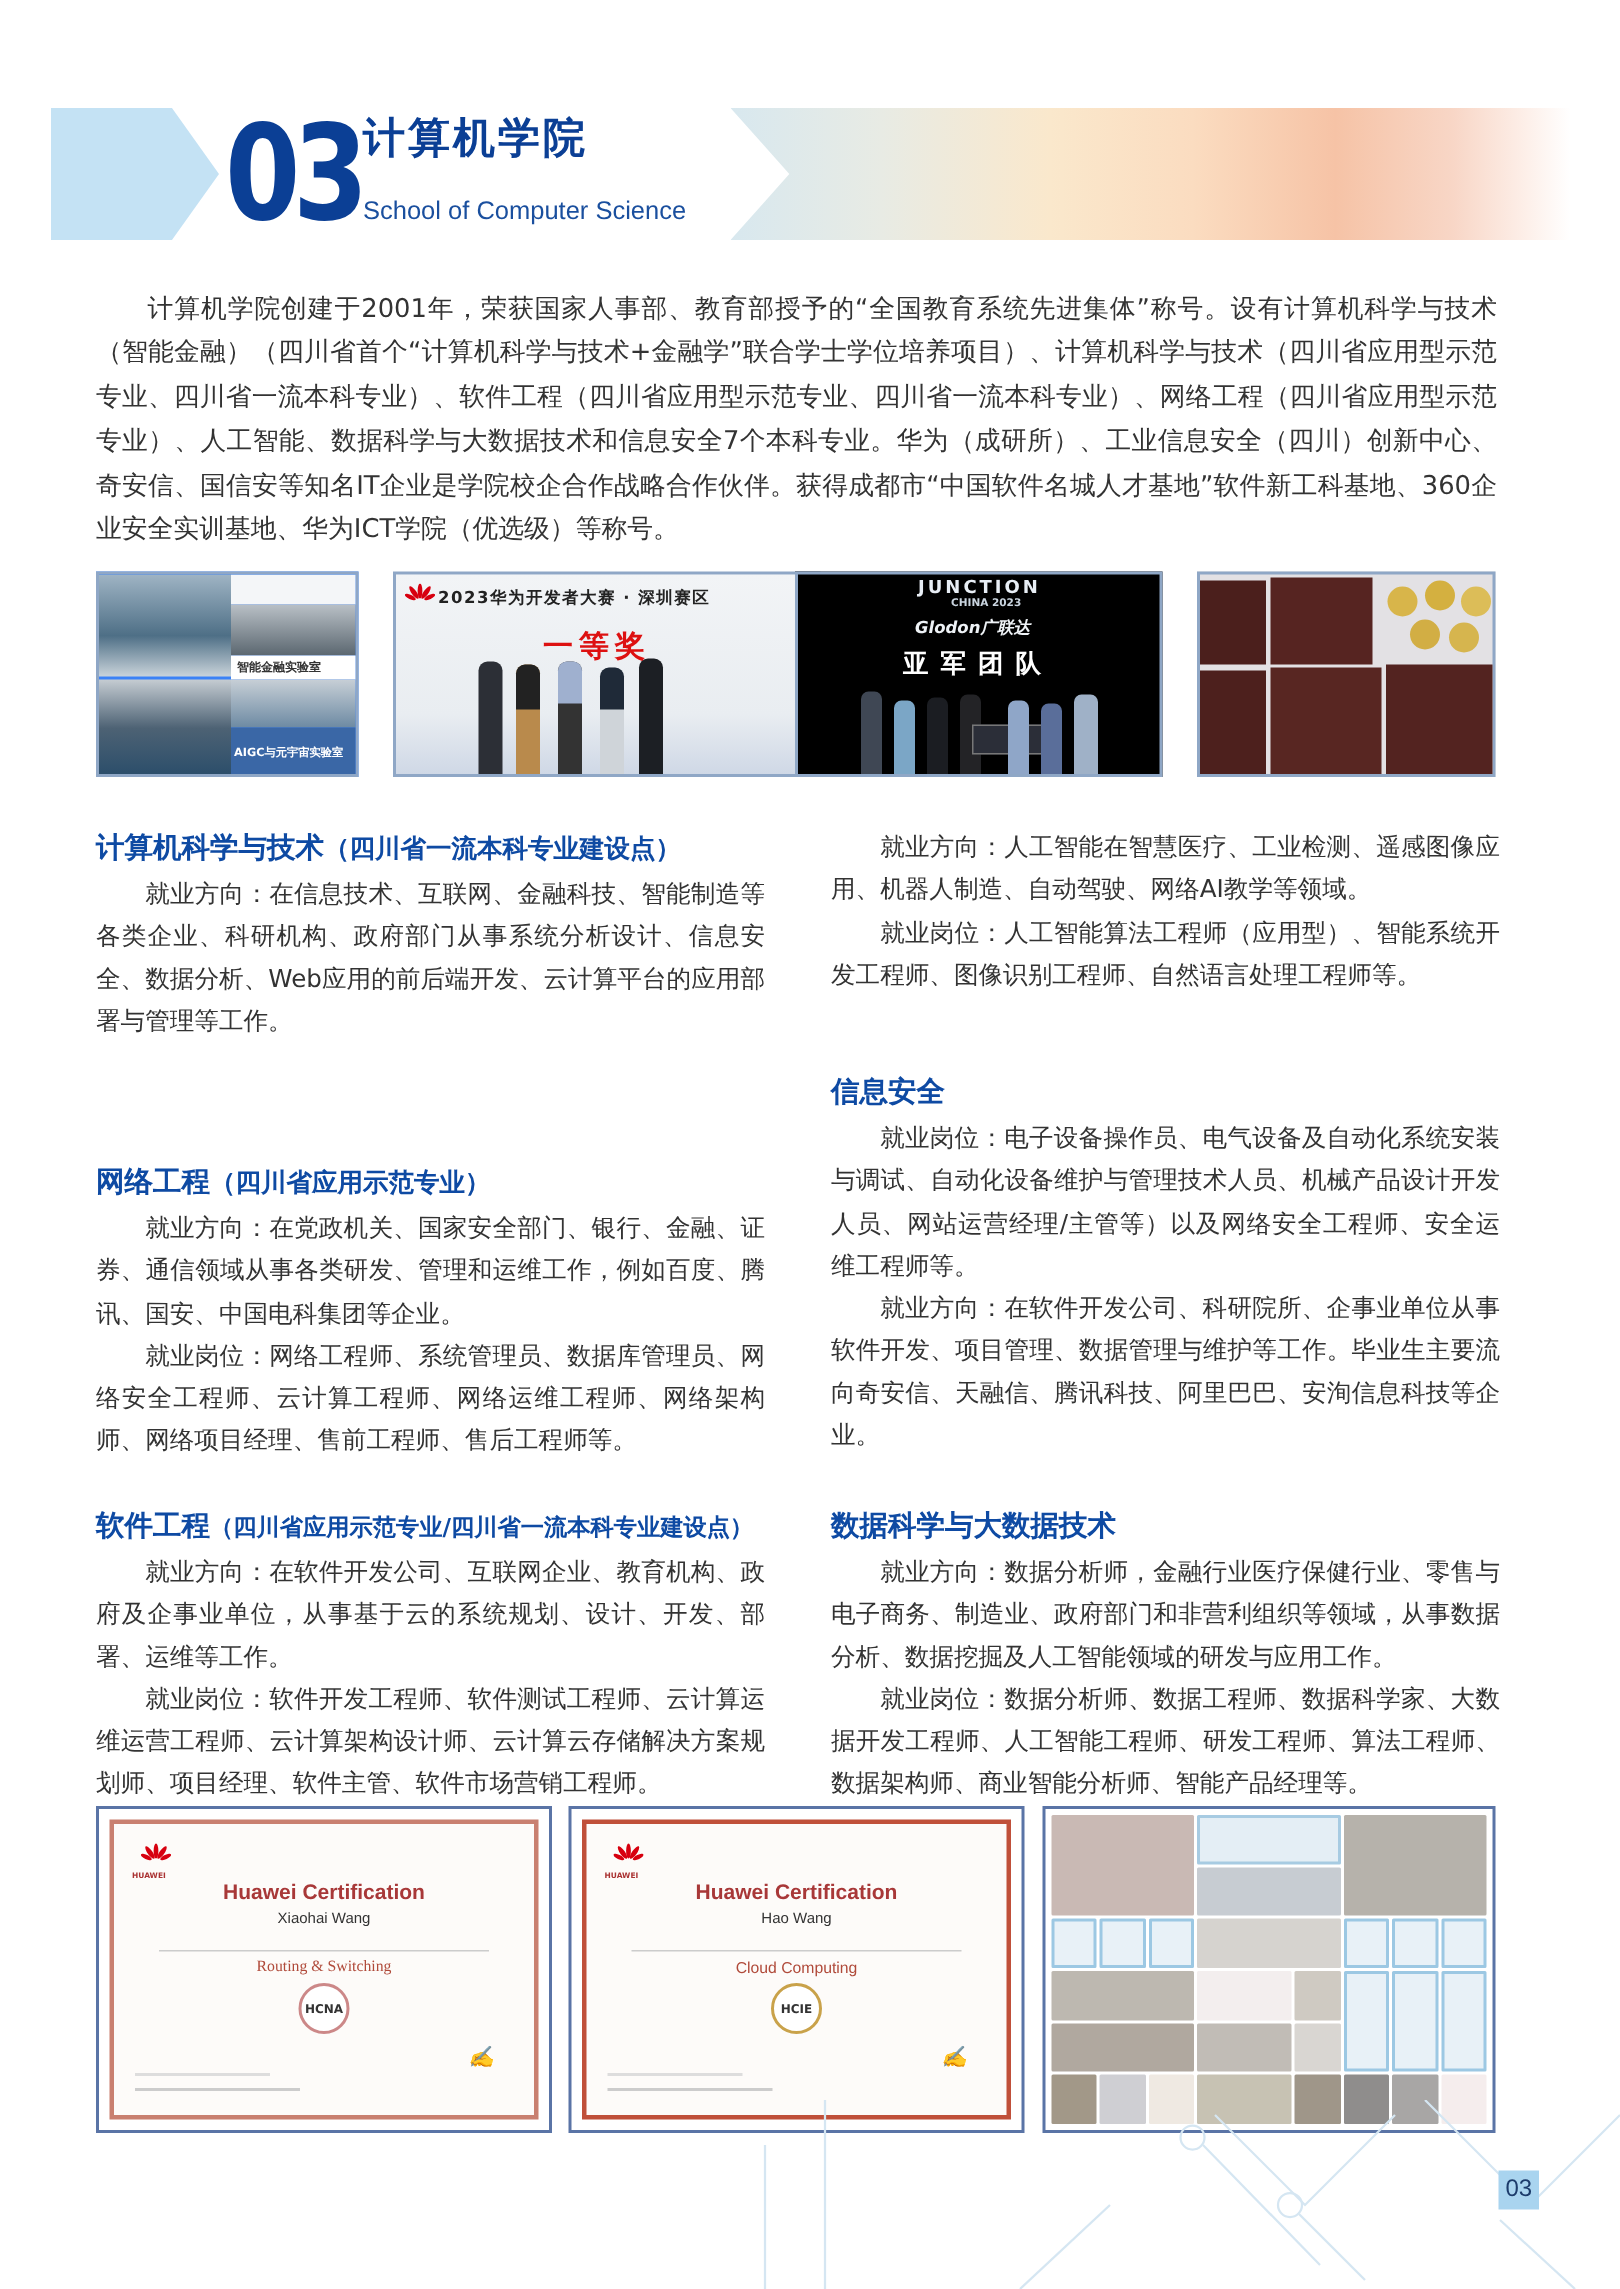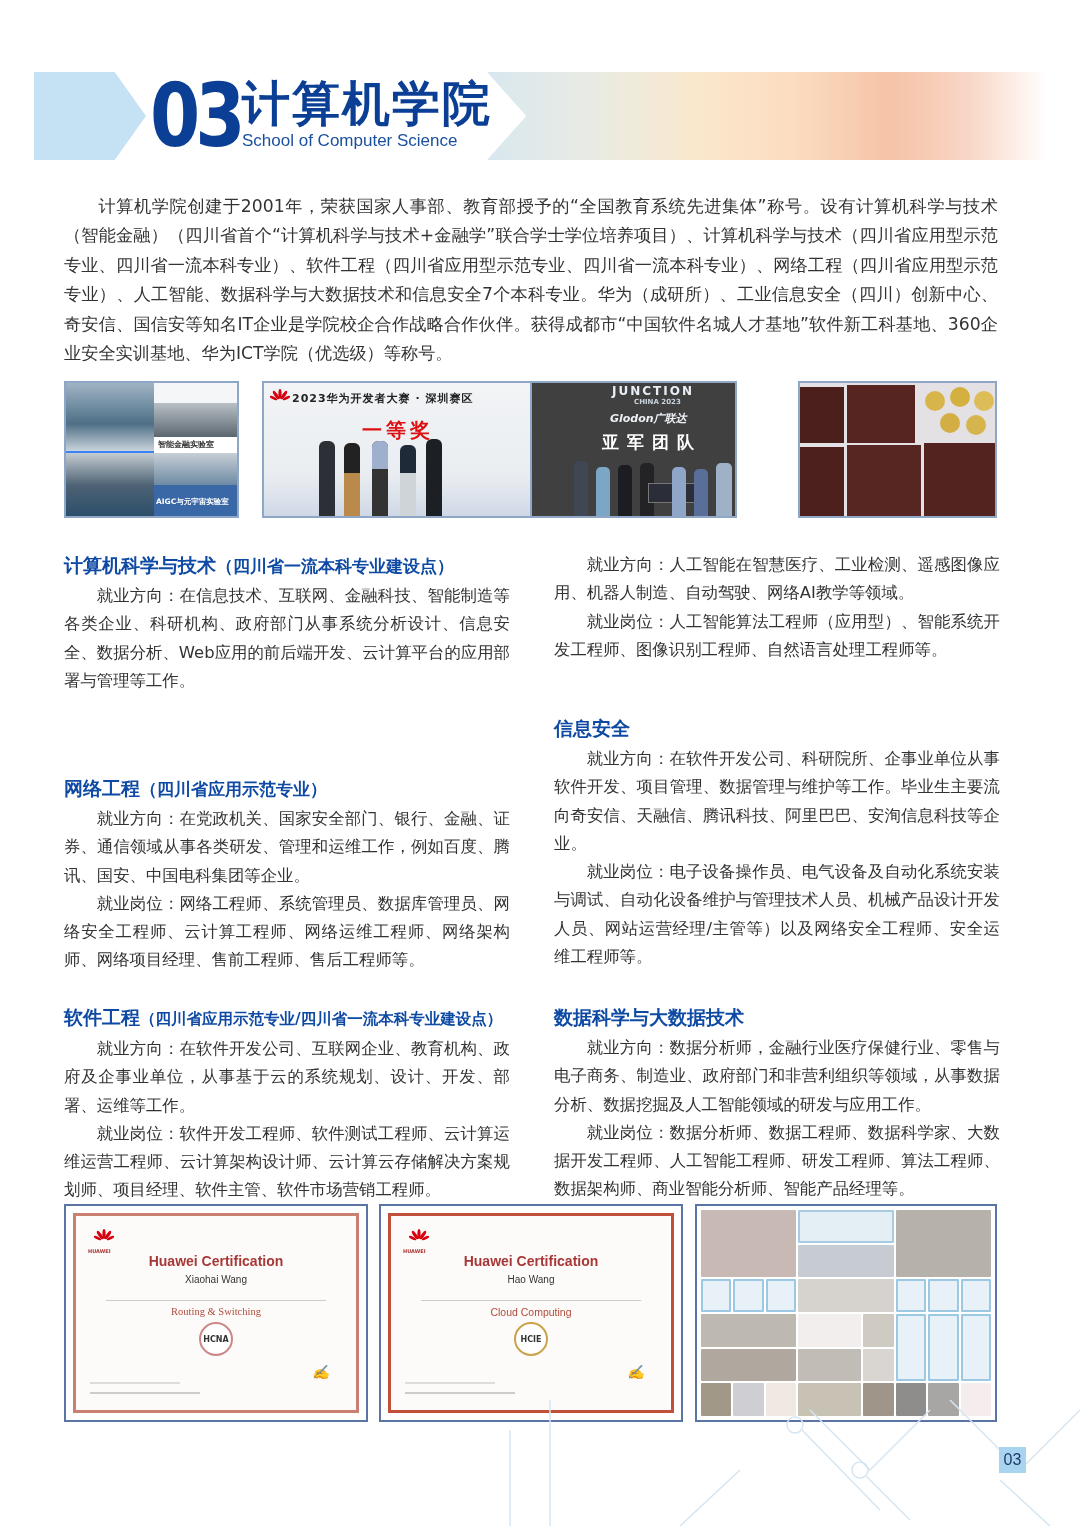--- a/index.html
+++ b/index.html
@@ -17,22 +17,22 @@
       background: linear-gradient(90deg, #d8e8ef 0%, #e8ebe4 18%, #fae8cc 38%, #fbdcc0 55%, #f6c3a6 72%, #f8d6c6 86%, #fdf0ea 95%, #ffffff 100%);
       clip-path: polygon(0 0, 100% 0, 100% 100%, 0 100%, 7% 50%);
     }
     .section-number {
       position: absolute; left: 150px; top: 80px; height: 72px;
       font-family: "DejaVu Sans", sans-serif; font-weight: bold;
       font-size: 88px; line-height: 72px; color: #0b3f95;
       letter-spacing: -6px; transform: scaleX(0.82); transform-origin: left center;
     }
     .title-cn {
-      position: absolute; left: 242px; top: 82px;
-      font-size: 48px; font-weight: bold; color: #0b3f95; letter-spacing: 2px;
+      position: absolute; left: 242px; top: 71px;
+      font-size: 28px; font-weight: bold; color: #0b3f95; letter-spacing: 2px;
       line-height: 42px;
     }
     .title-en {
       position: absolute; left: 242px; top: 130px;
       font-family: "Liberation Sans", sans-serif; font-size: 17px; color: #1a4f9e;
       line-height: 22px;
     }
 
     
     .intro {
@@ -137,21 +137,21 @@
   <div style="position:absolute;left:55px;top:58px;width:16px;height:78px;background:#2c2f36;border-radius:6px 6px 0 0;"></div>
   <div style="position:absolute;left:80px;top:60px;width:16px;height:76px;background:#b98a4c;border-radius:6px 6px 0 0;"></div>
   <div style="position:absolute;left:80px;top:60px;width:16px;height:30px;background:#222;border-radius:6px 6px 0 0;"></div>
   <div style="position:absolute;left:108px;top:58px;width:16px;height:78px;background:#333;border-radius:6px 6px 0 0;"></div>
   <div style="position:absolute;left:108px;top:58px;width:16px;height:28px;background:#9fb0cf;border-radius:6px 6px 0 0;"></div>
   <div style="position:absolute;left:136px;top:62px;width:16px;height:74px;background:#cfd4d9;border-radius:6px 6px 0 0;"></div>
   <div style="position:absolute;left:136px;top:62px;width:16px;height:28px;background:#1f2a38;border-radius:6px 6px 0 0;"></div>
   <div style="position:absolute;left:162px;top:56px;width:16px;height:80px;background:#1c1f24;border-radius:6px 6px 0 0;"></div>
 </div>
 
-<div class="photo" style="left:530px; width:207px; background:#404040;">
+<div class="photo" style="left:530px; width:245px; background:#000000;">
   <span class="cap" style="left:80px;top:1px;font-size:12px;letter-spacing:2px;color:#e8eef5;">JUNCTION</span>
   <span class="cap" style="left:102px;top:15px;font-size:7px;color:#c9d4df;">CHINA 2023</span>
   <span class="cap" style="left:78px;top:28px;font-size:11px;font-style:italic;color:#eef2f6;">Glodon广联达</span>
   <span class="cap" style="left:70px;top:48px;font-size:17px;letter-spacing:8px;color:#fff;">亚军团队</span>
   <div style="position:absolute;left:42px;top:78px;width:14px;height:56px;background:#3f4754;border-radius:5px 5px 0 0;"></div>
   <div style="position:absolute;left:64px;top:84px;width:14px;height:50px;background:#7ba6c6;border-radius:5px 5px 0 0;"></div>
   <div style="position:absolute;left:86px;top:82px;width:14px;height:52px;background:#1b1d22;border-radius:5px 5px 0 0;"></div>
   <div style="position:absolute;left:108px;top:80px;width:14px;height:54px;background:#232326;border-radius:5px 5px 0 0;"></div>
   <div style="position:absolute;left:116px;top:100px;width:56px;height:20px;background:#2b2e38;border:1px solid #777;"></div>
   <div style="position:absolute;left:140px;top:84px;width:14px;height:50px;background:#8fa6c8;border-radius:5px 5px 0 0;"></div>
@@ -189,22 +189,22 @@
   <p>就业岗位：软件开发工程师、软件测试工程师、云计算运维运营工程师、云计算架构设计师、云计算云存储解决方案规划师、项目经理、软件主管、软件市场营销工程师。</p>
 </div>
 
 <div class="major" style="left:554px; top:532px;">
   <p>就业方向：人工智能在智慧医疗、工业检测、遥感图像应用、机器人制造、自动驾驶、网络AI教学等领域。</p>
   <p>就业岗位：人工智能算法工程师（应用型）、智能系统开发工程师、图像识别工程师、自然语言处理工程师等。</p>
 </div>
 
 <div class="major" style="left:554px; top:695px;">
   <h2><span>信息安全</span><span class="sub"></span></h2>
+  <p>就业岗位：电子设备操作员、电气设备及自动化系统安装与调试、自动化设备维护与管理技术人员、机械产品设计开发人员、网站运营经理/主管等）以及网络安全工程师、安全运维工程师等。</p>
   <p>就业方向：在软件开发公司、科研院所、企事业单位从事软件开发、项目管理、数据管理与维护等工作。毕业生主要流向奇安信、天融信、腾讯科技、阿里巴巴、安洵信息科技等企业。</p>
-  <p>就业岗位：电子设备操作员、电气设备及自动化系统安装与调试、自动化设备维护与管理技术人员、机械产品设计开发人员、网站运营经理/主管等）以及网络安全工程师、安全运维工程师等。</p>
 </div>
 
 <div class="major" style="left:554px; top:984px;">
   <h2><span>数据科学与大数据技术</span><span class="sub"></span></h2>
   <p>就业方向：数据分析师，金融行业医疗保健行业、零售与电子商务、制造业、政府部门和非营利组织等领域，从事数据分析、数据挖掘及人工智能领域的研发与应用工作。</p>
   <p>就业岗位：数据分析师、数据工程师、数据科学家、大数据开发工程师、人工智能工程师、研发工程师、算法工程师、数据架构师、商业智能分析师、智能产品经理等。</p>
 </div>
 
 <div class="cert-frame" style="left:64px; width:304px;">
   <div class="cert-inner">

